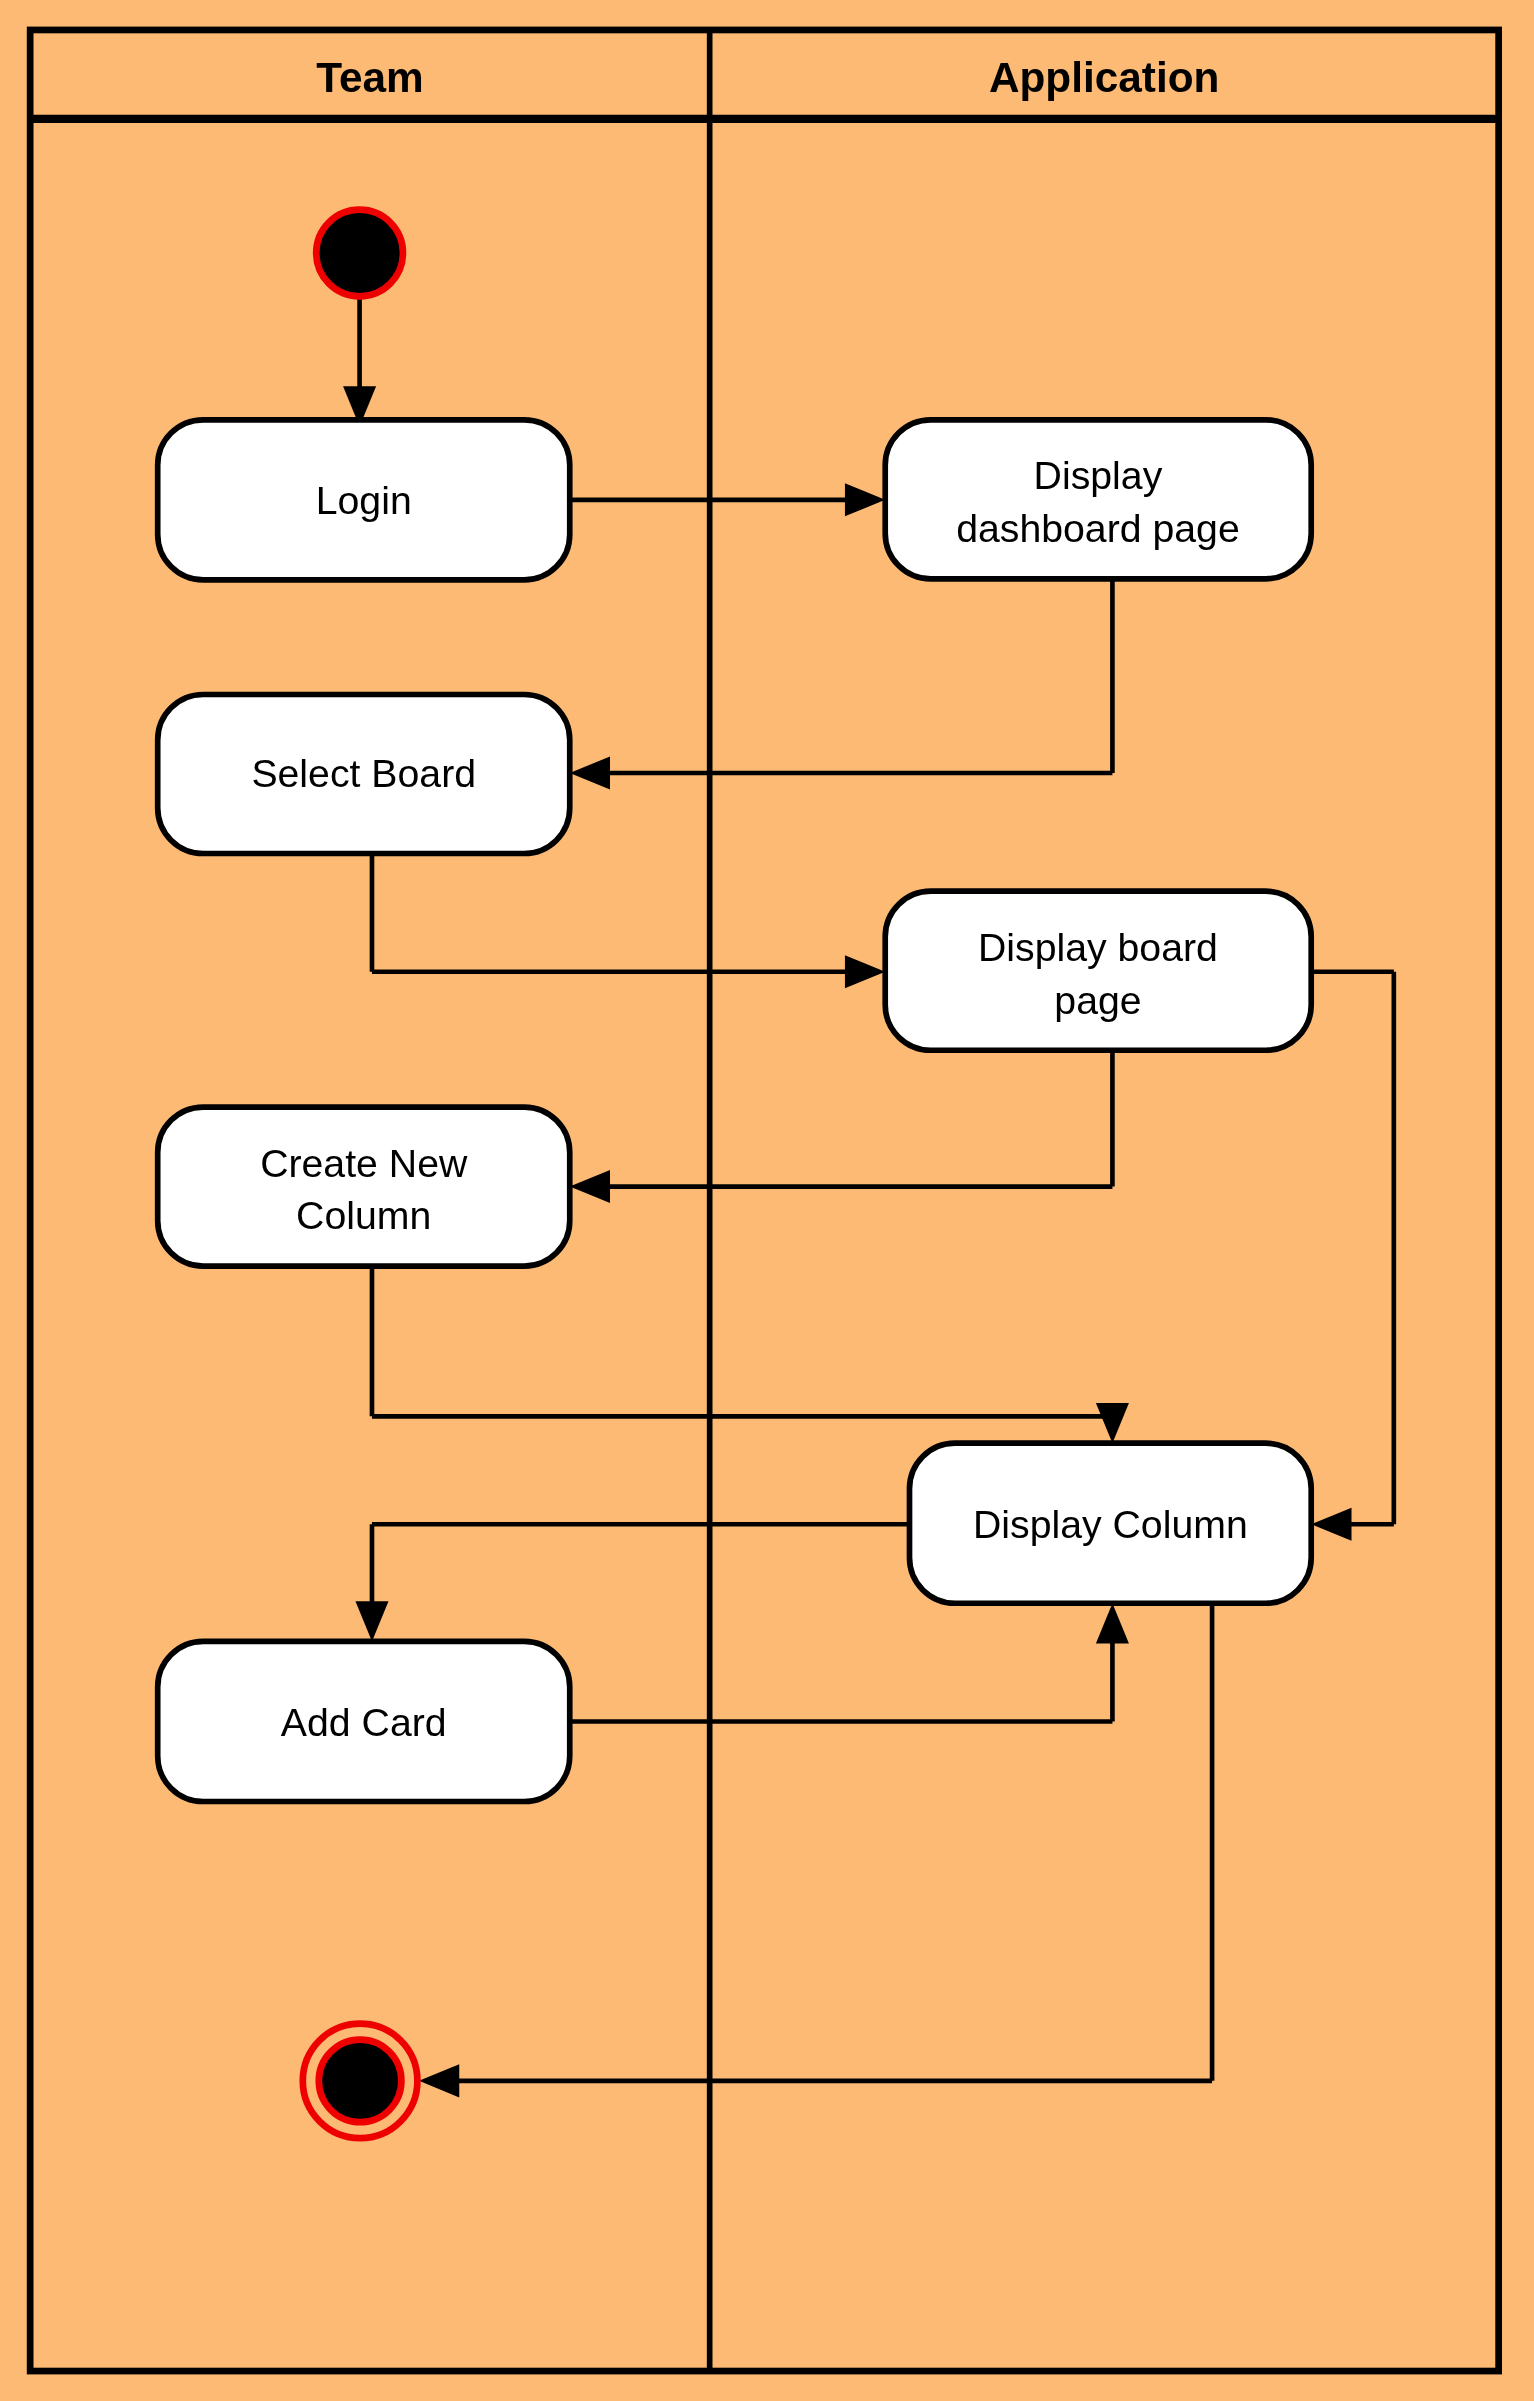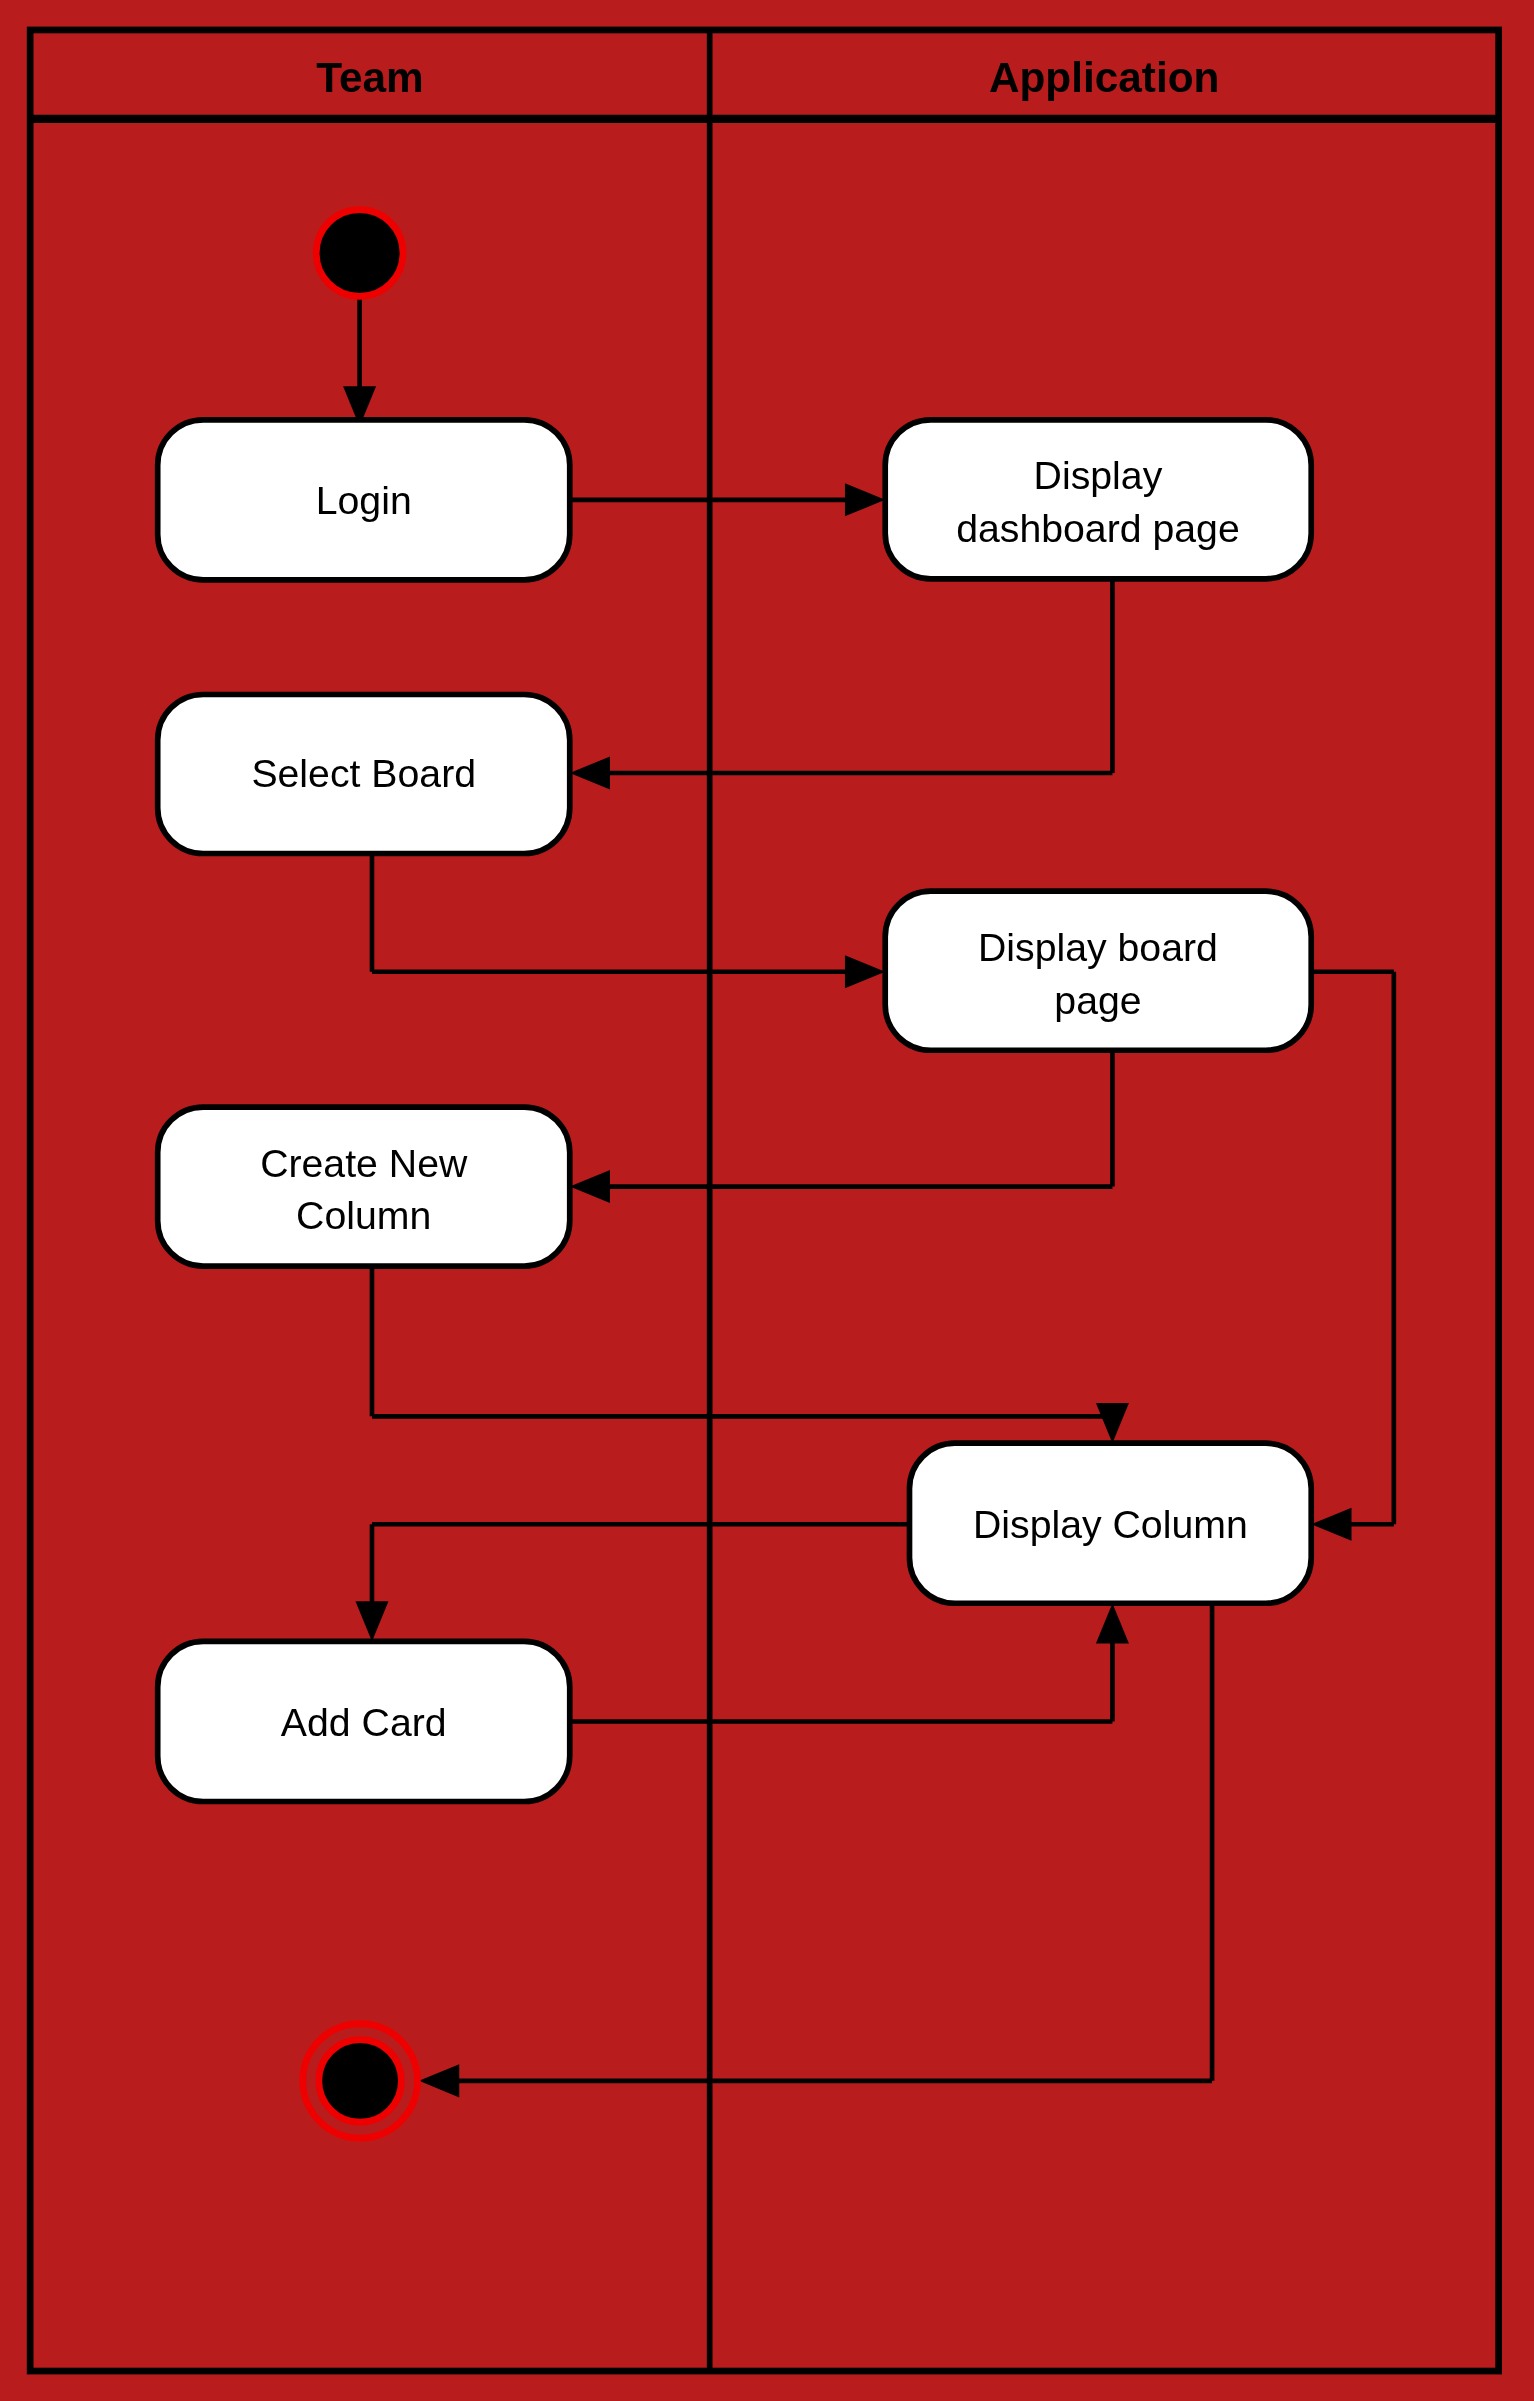--- a/index.html
+++ b/index.html
@@ -8,21 +8,21 @@
     padding: 0;
     background: #ffffff;
   }
   body {
     font-family: "Liberation Sans", sans-serif;
   }
   #diagram-root {
     position: relative;
     width: 1535px;
     height: 2401px;
-    background: #b91c1c;
+    background: #fdba74;
     overflow: hidden;
   }
   #diagram-svg {
     position: absolute;
     top: 0;
     left: 0;
     width: 1535px;
     height: 2401px;
     display: block;
   }

